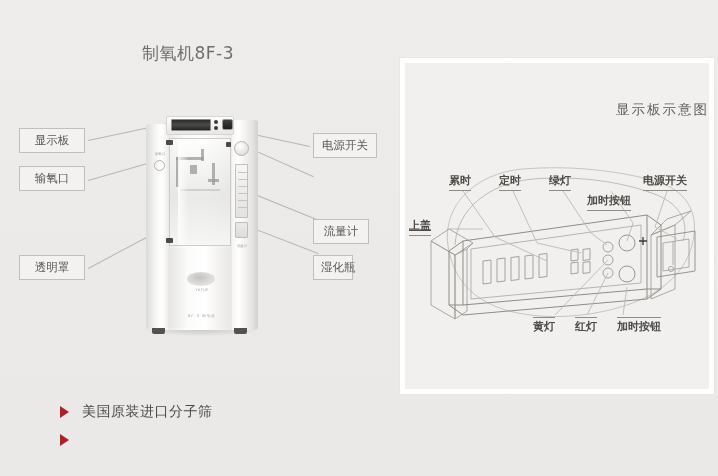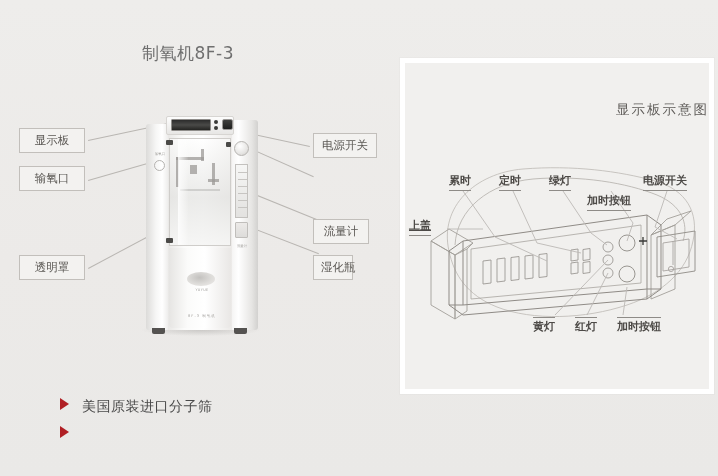--- a/index.html
+++ b/index.html
@@ -257,20 +257,21 @@
     white-space: nowrap;
     font-weight: bold;
   }
   .rlabel.underline { border-bottom: 1px solid #8e8b87; padding-bottom: 2px; }
   .rlabel.overline  { border-top: 1px solid #8e8b87; padding-top: 1px; }
 
   
   .bullets { position: absolute; left: 60px; top: 398px; }
   .bullet-row {
     display: flex;
+    align-items: center;
     height: 28px;
   }
   .bullet-tri {
     width: 0; height: 0;
     border-left: 9px solid #b01f24;
     border-top: 6px solid transparent;
     border-bottom: 6px solid transparent;
     margin-right: 13px;
     flex: none;
   }

